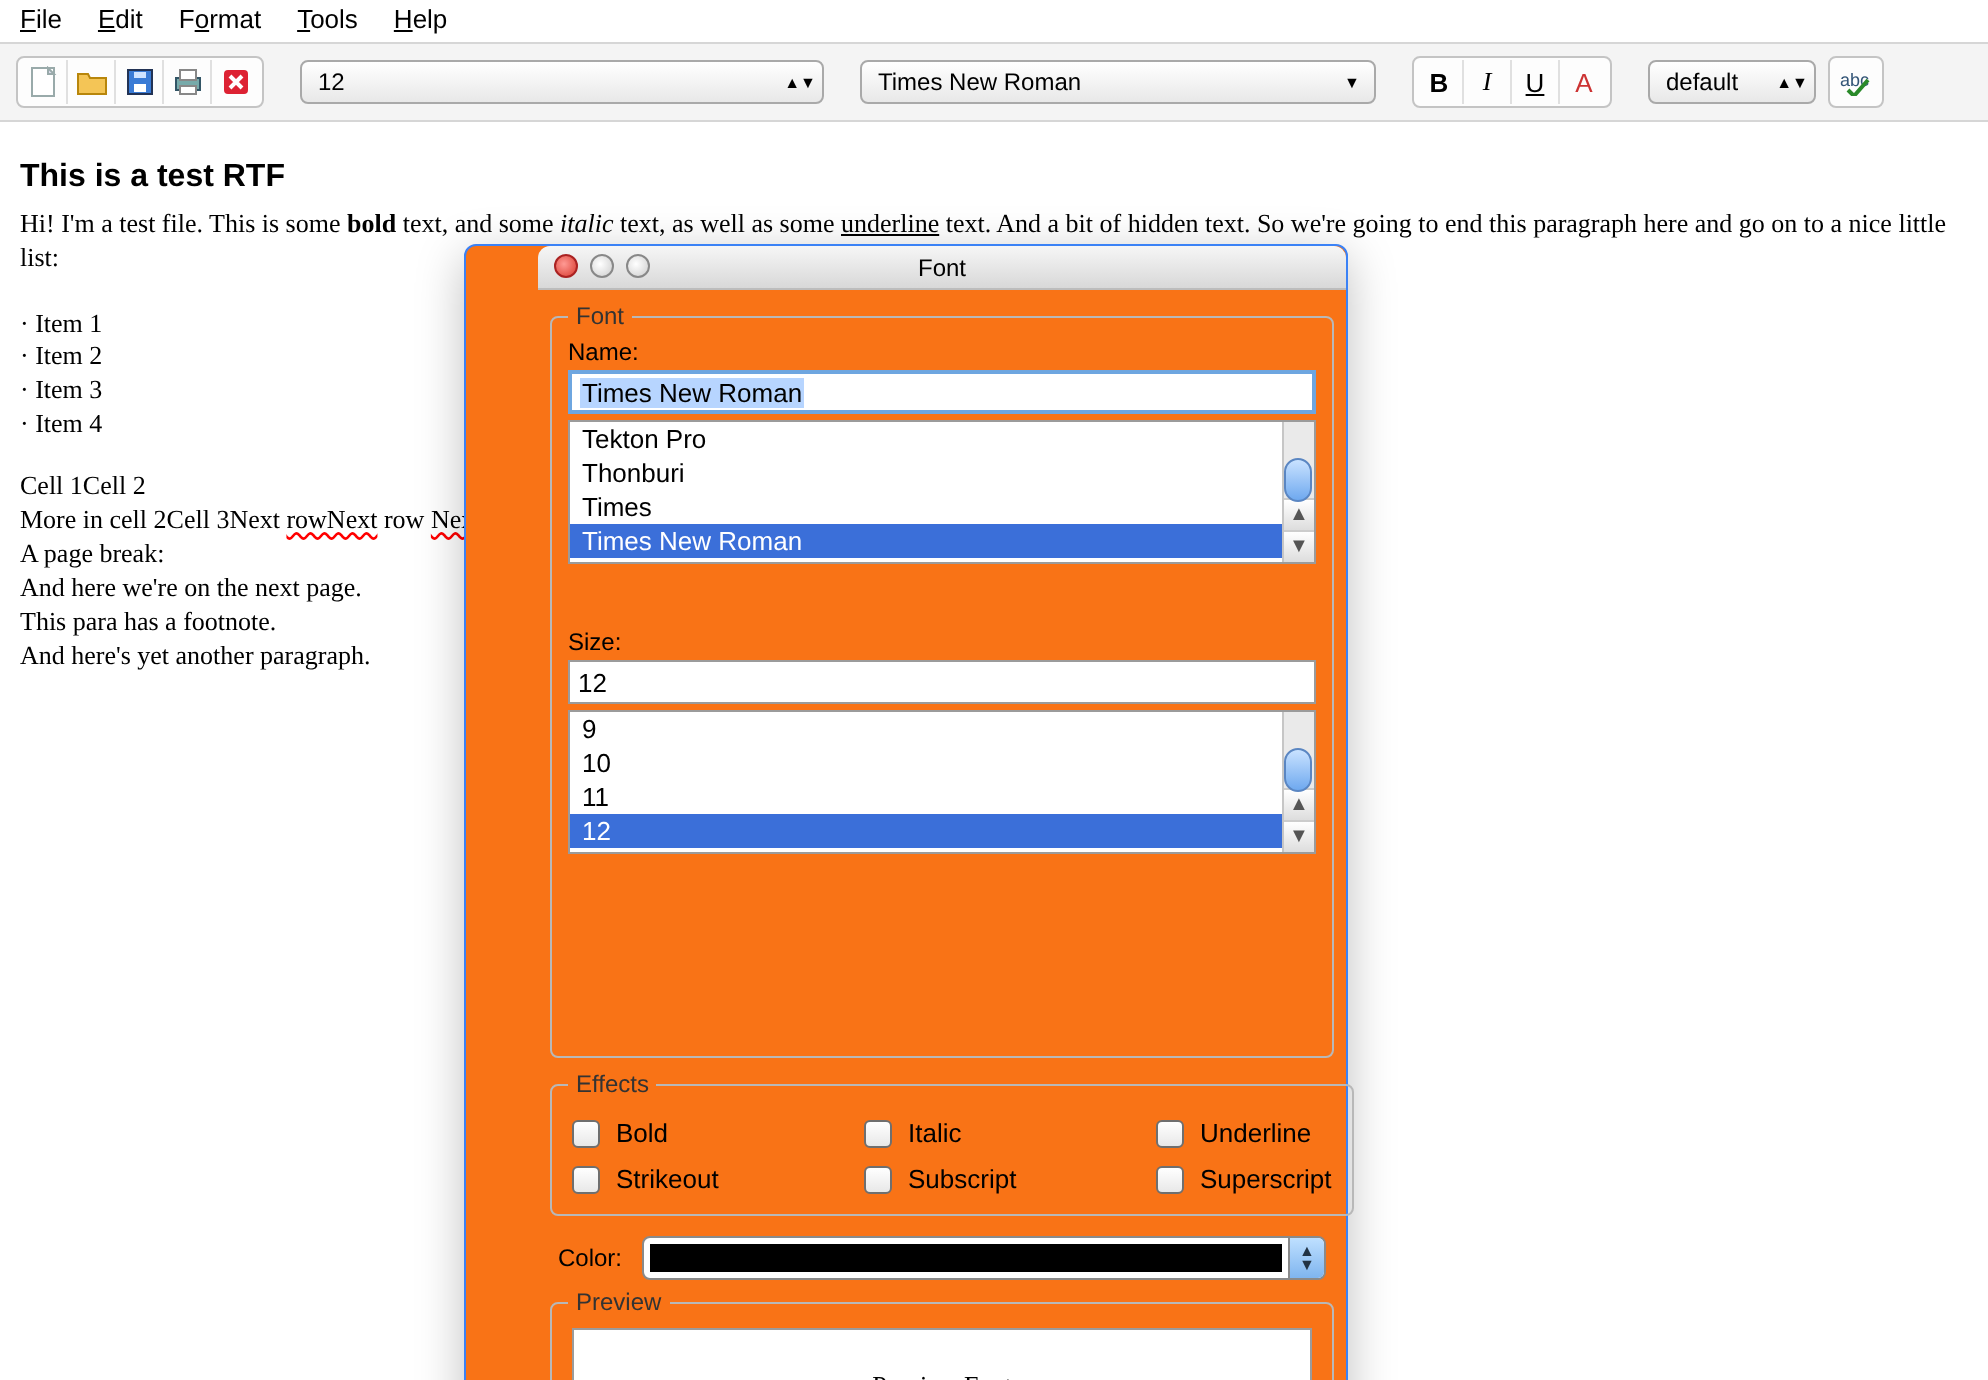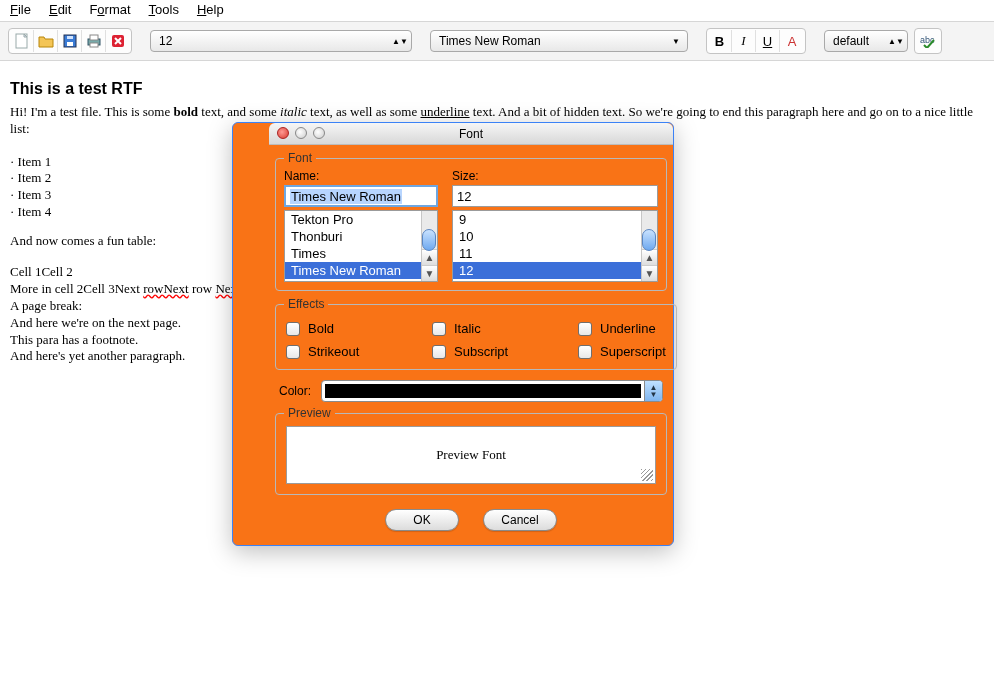--- a/index.html
+++ b/index.html
@@ -112,21 +112,21 @@
   }
   .traffic .dot.red { background: radial-gradient(circle at 4px 4px,#ff9a94,#d83a2f); border-color:#a22; }
   .dlg-body { padding: 4px 6px 10px 6px; }
   fieldset {
     border: 1px solid #b8b8b8;
     border-radius: 4px;
     margin: 2px 0 6px 0;
     padding: 4px 8px 8px 8px;
   }
   legend { padding: 0 4px; color: #333; }
-  .font-row { display: flex; gap: 14px; }
+  .font-row { display: flex; gap: 32px; flex-direction: column; }
   .font-col { flex: 1; display: flex; flex-direction: column; }
   .font-col.size { flex: 0 0 206px; }
   .lbl { margin-bottom: 2px; }
   .txtinput {
     border: 2px solid #6ea6e0;
     background: #fff;
     height: 22px;
     padding: 0 4px;
     font-size: 13px;
     display: flex; align-items: center;
@@ -269,21 +269,20 @@
   <h2>This is a test RTF</h2>
   <div>
     <span>Hi! I'm a test file. This is some </span><span class="bold">bold</span><span> text, and some </span><span class="italic">italic</span><span> text, as well as some </span><span class="ul">underline</span><span> text. And a bit of hidden text. So we're going to end this paragraph here and go on to a nice little list:</span>
   </div>
   <div class="list">
     <div>Item 1</div>
     <div>Item 2</div>
     <div>Item 3</div>
     <div>Item 4</div>
   </div>
-  <div class="para">And now comes a fun table:</div>
   <div class="para" style="margin-top:14px">Cell 1Cell 2</div>
   <div>
     <span>More in cell 2Cell 3Next </span><span class="spellerr">rowNext</span><span> row </span><span class="spellerr">Next</span><span> ro</span>
   </div>
   <div>A page break:</div>
   <div>And here we're on the next page.</div>
   <div>This para has a footnote.</div>
   <div>And here's yet another paragraph.</div>
 </div>
 

